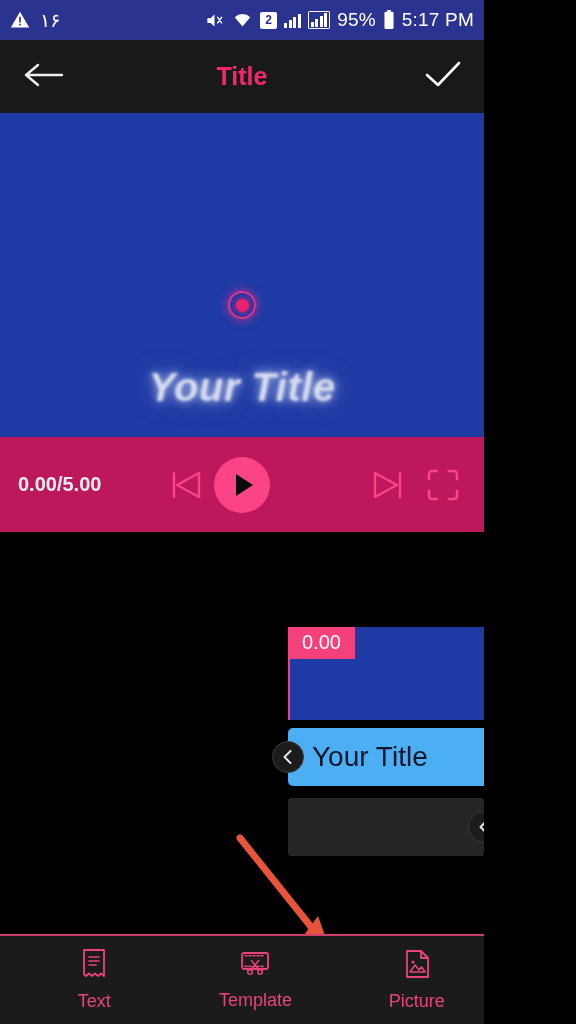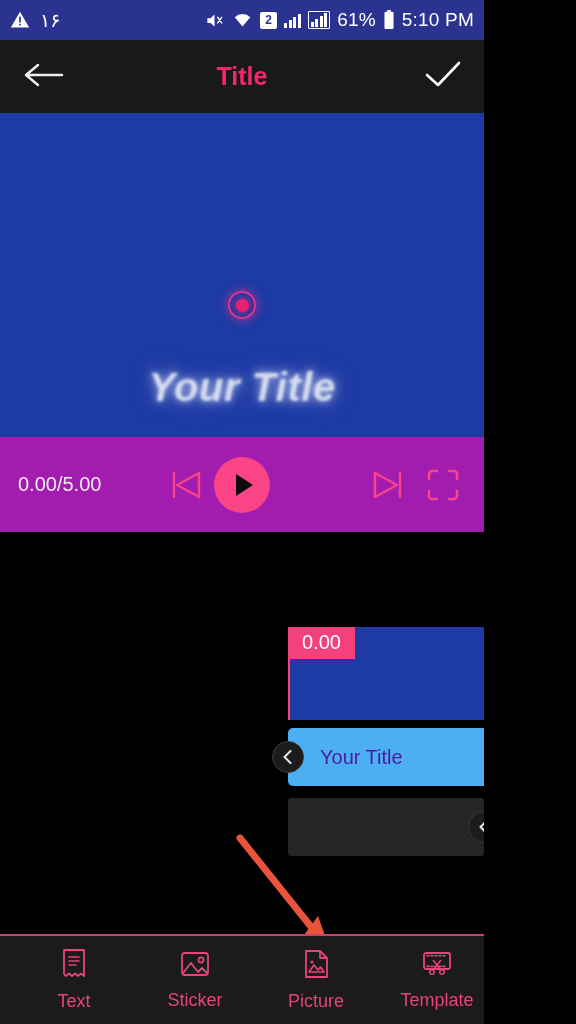--- a/index.html
+++ b/index.html
@@ -73,22 +73,22 @@
     text-align: center;
     font-size: 40px; font-weight: bold; font-style: italic;
     color: #D8DEF0;
     text-shadow: 0 0 10px rgba(200,210,240,.85), 0 0 22px rgba(160,175,225,.6);
     filter: blur(1.6px);
     letter-spacing: .5px;
   }
 
   
   .player {
-    width: 100%; height: 95px; background: #a21caf;
-    position: relative; display: flex; align-items: center;
+    width: 100%; height: 95px; background: #be185d;
+    position: relative; display: flex; align-items: center; font-weight: bold;
   }
   .time {
     position: absolute; left: 18px; color: #EDEDED; font-size: 20px;
   }
   .ctr { position: absolute; display: flex; align-items: center; justify-content: center; cursor: pointer; }
   .ctr-prev { left: 168px; }
   .ctr-next { left: 368px; }
   .ctr-full { right: 24px; }
   .playbtn {
     position: absolute; left: 50%; transform: translateX(-50%);
@@ -112,21 +112,21 @@
   .badge-time {
     position: absolute; left: 0; top: 0;
     background: #F5417B; color: #fff;
     font-size: 20px; padding: 4px 14px 5px 14px;
   }
   .playhead { position: absolute; left: 288px; top: 95px; width: 2px; height: 93px; background: #F5417B; }
   .track-title {
     left: 288px; top: 196px; width: 340px; height: 58px;
     background: #4CAEF3; border-radius: 5px;
   }
-  .track-title .lbl { color: #4c1d95; font-size: 20px; margin-left: 32px; }
+  .track-title .lbl { color: #0f172a; font-size: 28px; margin-left: 24px; }
   .track-sub-bg {
     left: 288px; top: 266px; width: 196px; height: 58px;
     background: #252525; border-radius: 3px;
   }
   .track-sub {
     left: 484px; top: 266px; width: 160px; height: 58px;
     background: #5273FB; border-radius: 5px;
   }
   .track-sub .lbl { color: #fff; font-size: 22px; margin-left: 24px; white-space: nowrap; }
   .handle {
@@ -189,28 +189,28 @@
           <i></i>
           <i></i>
           <i></i>
         </span>
       <span class="bars boxed">
           <i></i>
           <i></i>
           <i></i>
           <i></i>
         </span>
-      <span class="sb-text">61%</span>
+      <span class="sb-text">95%</span>
       <span class="sb-ico">
         <svg width="12" height="20" viewBox="0 0 12 22">
             <rect x="4" y="0" width="4" height="2" fill="#fff"></rect>
             <rect x="1" y="2" width="10" height="19" rx="1.5" fill="#fff"></rect>
           </svg>
       </span>
-      <span class="sb-text">5:10 PM</span>
+      <span class="sb-text">5:17 PM</span>
     </div>
   </div>
 
   <div class="header">
     <span class="hdr-back">
       <svg width="42" height="28" viewBox="0 0 42 28">
           <path d="M16 4 L4 14 L16 24 M4 14 H40" stroke="#EFEFEF" stroke-width="2.4" fill="none" stroke-linecap="round" stroke-linejoin="round"></path>
         </svg>
     </span>
     <div class="hdr-title">Title</div>
@@ -292,51 +292,41 @@
       <span>
         <svg width="30" height="32" viewBox="0 0 30 32">
             <path d="M5 2 H25 V28 L22 25.5 L19 28 L16 25.5 L13 28 L10 25.5 L7 28 L5 26 Z" fill="none" stroke="#E8437A" stroke-width="1.8" stroke-linejoin="round"></path>
             <path d="M10 9 H20 M10 13 H20 M10 17 H17" stroke="#E8437A" stroke-width="1.6" stroke-linecap="round"></path>
           </svg>
       </span>
       <span class="nlabel">Text</span>
     </div>
 
 
-    <div class="navitem">
-      <span>
-        <svg width="32" height="30" viewBox="0 0 32 30">
-            <rect x="3" y="4" width="26" height="22" rx="3" fill="none" stroke="#E8437A" stroke-width="1.8"></rect>
-            <circle cx="22" cy="11" r="2.6" fill="none" stroke="#E8437A" stroke-width="1.6"></circle>
-            <path d="M4 24 L12 14 L19 23 L23 19 L28 24" fill="none" stroke="#E8437A" stroke-width="1.8" stroke-linejoin="round"></path>
-          </svg>
-      </span>
-      <span class="nlabel">Sticker</span>
-    </div>
-
-
-    <div class="navitem">
-      <span>
-        <svg width="30" height="32" viewBox="0 0 30 32">
-            <path d="M5 3 H19 L26 10 V29 H5 Z" fill="none" stroke="#E8437A" stroke-width="1.8" stroke-linejoin="round"></path>
-            <path d="M19 3 V10 H26" fill="none" stroke="#E8437A" stroke-width="1.8" stroke-linejoin="round"></path>
-            <path d="M8 24 L13 17 L17 22 L19.5 19 L23 24 Z" fill="none" stroke="#E8437A" stroke-width="1.6" stroke-linejoin="round"></path>
-            <circle cx="11" cy="14" r="1.6" fill="#E8437A"></circle>
-          </svg>
-      </span>
-      <span class="nlabel">Picture</span>
-    </div>
+
 
     <div class="navitem">
       <span>
         <svg width="32" height="30" viewBox="0 0 32 30">
           <rect x="3" y="4" width="26" height="16" rx="2" fill="none" stroke="#E8437A" stroke-width="1.8"></rect>
           <path d="M6 6.8 h2 M10 6.8 h2 M14 6.8 h2 M18 6.8 h2 M22 6.8 h2 M6 17.4 h2 M10 17.4 h2 M14 17.4 h2 M18 17.4 h2 M22 17.4 h2" stroke="#E8437A" stroke-width="1.6" stroke-linecap="round"></path>
           <path d="M12 11 L20 21 M20 11 L12 21" stroke="#E8437A" stroke-width="1.5"></path>
           <circle cx="11" cy="23" r="2.3" fill="none" stroke="#E8437A" stroke-width="1.5"></circle>
           <circle cx="21" cy="23" r="2.3" fill="none" stroke="#E8437A" stroke-width="1.5"></circle>
         </svg>
       </span>
       <span class="nlabel">Template</span>
     </div>
+
+    <div class="navitem">
+      <span>
+        <svg width="30" height="32" viewBox="0 0 30 32">
+            <path d="M5 3 H19 L26 10 V29 H5 Z" fill="none" stroke="#E8437A" stroke-width="1.8" stroke-linejoin="round"></path>
+            <path d="M19 3 V10 H26" fill="none" stroke="#E8437A" stroke-width="1.8" stroke-linejoin="round"></path>
+            <path d="M8 24 L13 17 L17 22 L19.5 19 L23 24 Z" fill="none" stroke="#E8437A" stroke-width="1.6" stroke-linejoin="round"></path>
+            <circle cx="11" cy="14" r="1.6" fill="#E8437A"></circle>
+          </svg>
+      </span>
+      <span class="nlabel">Picture</span>
+    </div>
   </div>
 
 </div>
 
 </body></html>

